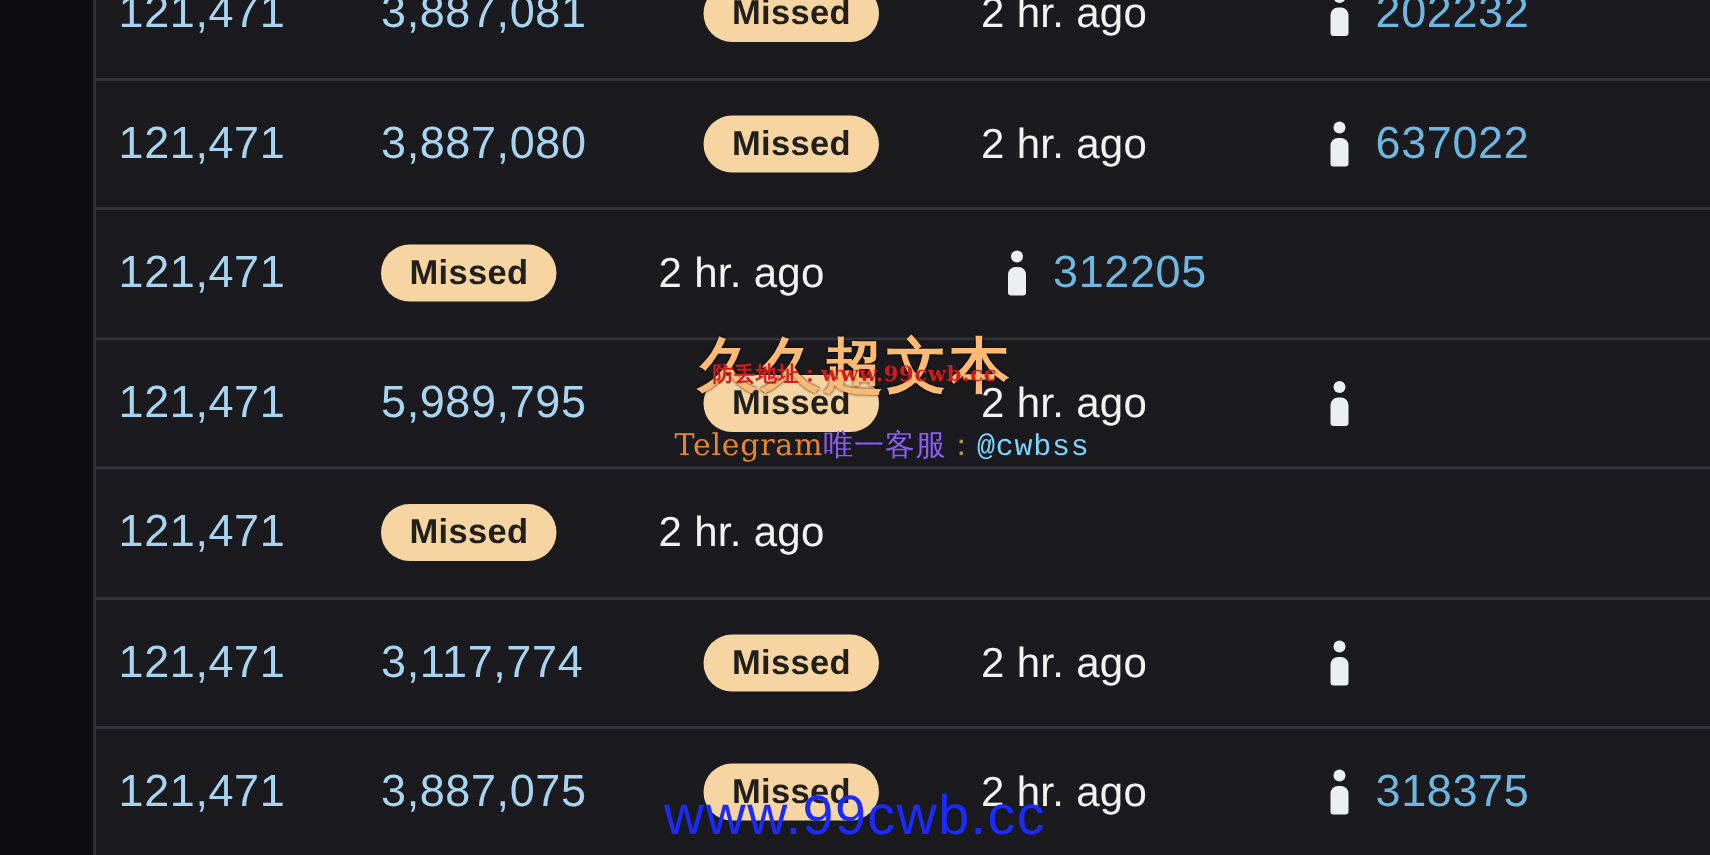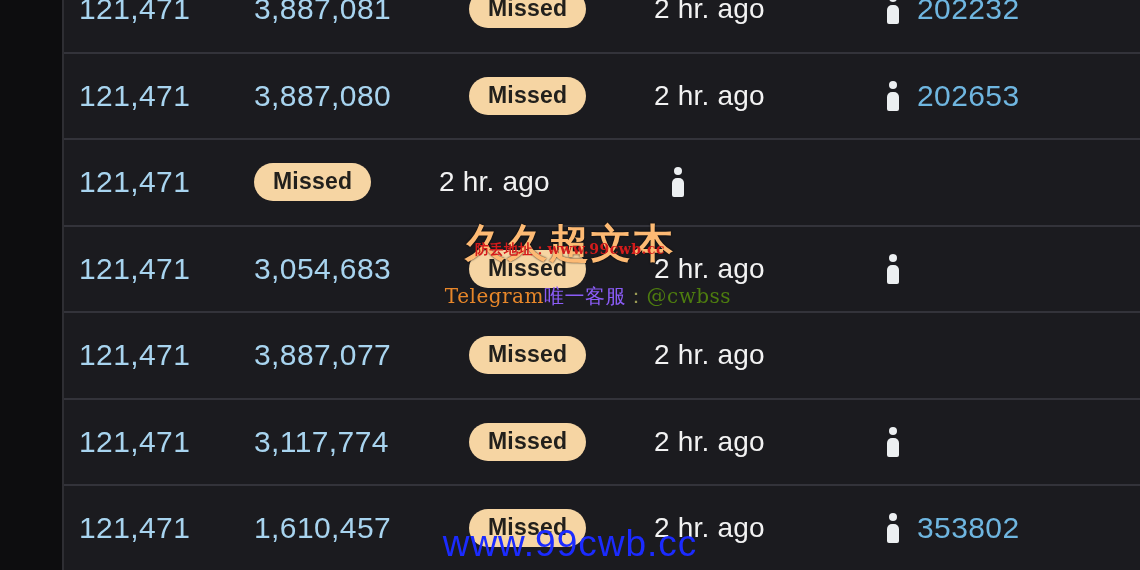--- a/index.html
+++ b/index.html
@@ -150,21 +150,21 @@
     left: 0; right: 0;
     top: 283px;
     text-align: center;
     font-family: "DejaVu Serif", serif;
     font-size: 20px;
     letter-spacing: 0.5px;
   }
   .wm-tg .tg-label { color: #e8872a; margin-left: 36px; }
   .wm-tg .tg-cn    { color: #8b5cf6; }
   .wm-tg .tg-sep   { color: #9a9a55; }
-  .wm-tg .tg-user  { color: #4d7c0f; }
+  .wm-tg .tg-user  { color: #7dd3fc; font-family: Liberation Mono, monospace; }
 
   .wm-bottom {
     left: 0; right: 0;
     bottom: 5px;
     text-align: center;
     font-size: 37px;
     color: #1b2bff;
     letter-spacing: 1px;
     margin-top: 19px;
   }
@@ -209,66 +209,64 @@
           <span class="badge">Missed</span>
         </div>
         <div class="cell c-time">
           <span>2 hr. ago</span>
         </div>
         <div class="cell c-miners">
           <span class="miner-icon">
             <span class="head"></span>
             <span class="body"></span>
           </span>
-          <span class="miner-count">202653</span>
-        </div>
-      </div>
-      <div class="row">
-        <div class="cell c-pool">
-          <span>121,471</span>
-        </div>
-        <div class="cell c-status">
-          <span class="badge">Missed</span>
-        </div>
-        <div class="cell c-time">
-          <span>2 hr. ago</span>
-        </div>
-        <div class="cell c-miners">
-          <span class="miner-icon">
-            <span class="head"></span>
-            <span class="body"></span>
-          </span>
-        </div>
-      </div>
-      <div class="row">
-        <div class="cell c-pool">
-          <span>121,471</span>
-        </div>
-        <div class="cell c-height">
-          <span>3,054,683</span>
-        </div>
-        <div class="cell c-status">
-          <span class="badge">Missed</span>
-        </div>
-        <div class="cell c-time">
-          <span>2 hr. ago</span>
-        </div>
-        <div class="cell c-miners">
-          <span class="miner-icon">
-            <span class="head"></span>
-            <span class="body"></span>
-          </span>
-        </div>
-      </div>
-      <div class="row">
-        <div class="cell c-pool">
-          <span>121,471</span>
-        </div>
-        <div class="cell c-height">
-          <span>3,887,077</span>
+          <span class="miner-count">637022</span>
+        </div>
+      </div>
+      <div class="row">
+        <div class="cell c-pool">
+          <span>121,471</span>
+        </div>
+        <div class="cell c-status">
+          <span class="badge">Missed</span>
+        </div>
+        <div class="cell c-time">
+          <span>2 hr. ago</span>
+        </div>
+        <div class="cell c-miners">
+          <span class="miner-icon">
+            <span class="head"></span>
+            <span class="body"></span>
+          </span>
+          <span class="miner-count">312205</span>
+        </div>
+      </div>
+      <div class="row">
+        <div class="cell c-pool">
+          <span>121,471</span>
+        </div>
+        <div class="cell c-height">
+          <span>5,989,795</span>
+        </div>
+        <div class="cell c-status">
+          <span class="badge">Missed</span>
+        </div>
+        <div class="cell c-time">
+          <span>2 hr. ago</span>
+        </div>
+        <div class="cell c-miners">
+          <span class="miner-icon">
+            <span class="head"></span>
+            <span class="body"></span>
+          </span>
+        </div>
+      </div>
+      <div class="row">
+        <div class="cell c-pool">
+          <span>121,471</span>
         </div>
         <div class="cell c-status">
           <span class="badge">Missed</span>
         </div>
         <div class="cell c-time">
           <span>2 hr. ago</span>
         </div>
       </div>
       <div class="row">
         <div class="cell c-pool">
@@ -288,34 +286,34 @@
             <span class="head"></span>
             <span class="body"></span>
           </span>
         </div>
       </div>
       <div class="row">
         <div class="cell c-pool">
           <span>121,471</span>
         </div>
         <div class="cell c-height">
-          <span>1,610,457</span>
-        </div>
-        <div class="cell c-status">
-          <span class="badge">Missed</span>
-        </div>
-        <div class="cell c-time">
-          <span>2 hr. ago</span>
-        </div>
-        <div class="cell c-miners">
-          <span class="miner-icon">
-            <span class="head"></span>
-            <span class="body"></span>
-          </span>
-          <span class="miner-count">353802</span>
+          <span>3,887,075</span>
+        </div>
+        <div class="cell c-status">
+          <span class="badge">Missed</span>
+        </div>
+        <div class="cell c-time">
+          <span>2 hr. ago</span>
+        </div>
+        <div class="cell c-miners">
+          <span class="miner-icon">
+            <span class="head"></span>
+            <span class="body"></span>
+          </span>
+          <span class="miner-count">318375</span>
         </div>
       </div>
     </div>
 
   <div class="wm wm-title">久久超文本</div>
 
   <div class="wm wm-addr">防丢地址：www.99cwb.cc</div>
 
   <div class="wm wm-tg">
     <span class="tg-label">Telegram</span><span class="tg-cn">唯一客服</span><span class="tg-sep">：</span><span class="tg-user">@cwbss</span>

